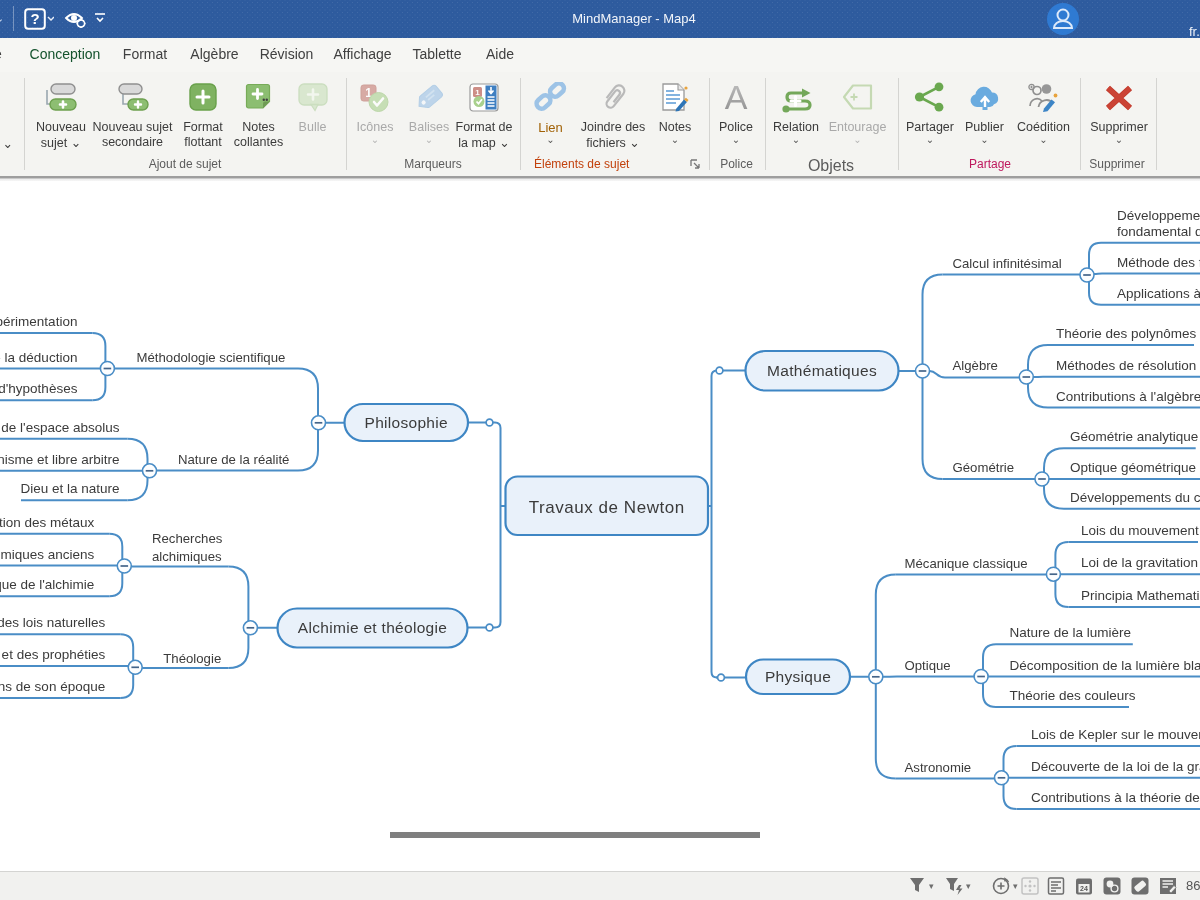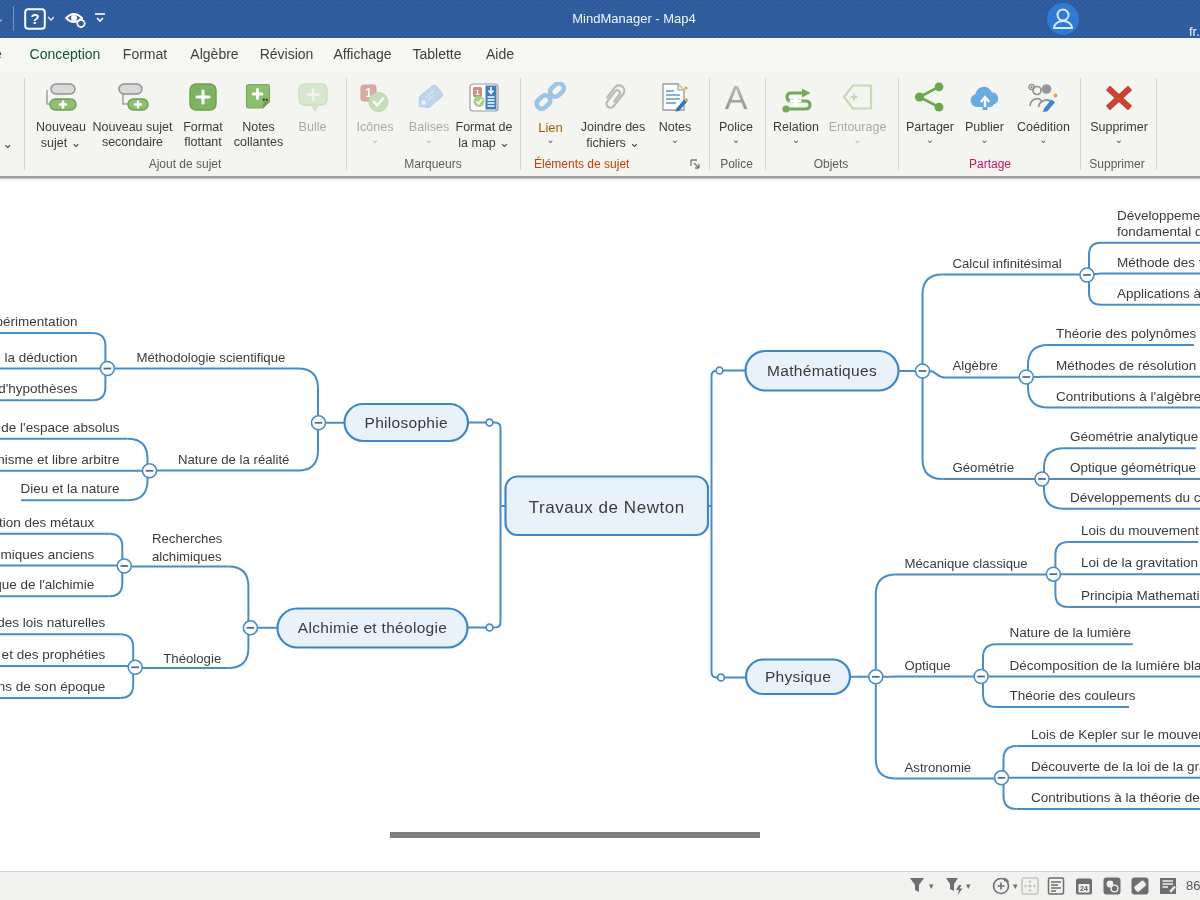--- a/index.html
+++ b/index.html
@@ -223,21 +223,21 @@
       <div style="position:absolute;left:520px;top:6px;width:1px;height:92px;background:#d4d4d1"></div>
       <div style="position:absolute;left:708.5px;top:6px;width:1px;height:92px;background:#d4d4d1"></div>
       <div style="position:absolute;left:765px;top:6px;width:1px;height:92px;background:#d4d4d1"></div>
       <div style="position:absolute;left:897.5px;top:6px;width:1px;height:92px;background:#d4d4d1"></div>
       <div style="position:absolute;left:1080.3px;top:6px;width:1px;height:92px;background:#d4d4d1"></div>
       <div style="position:absolute;left:1155.8px;top:6px;width:1px;height:92px;background:#d4d4d1"></div>
       <div style="position:absolute;left:105px;top:85px;width:160px;text-align:center;font-size:12px;color:#5c5c5c">Ajout de sujet</div>
       <div style="position:absolute;left:353px;top:85px;width:160px;text-align:center;font-size:12px;color:#5c5c5c">Marqueurs</div>
       <div style="position:absolute;left:534px;top:85px;width:160px;font-size:12px;color:#c2410c">Éléments de sujet</div>
       <div style="position:absolute;left:656.5px;top:85px;width:160px;text-align:center;font-size:12px;color:#5c5c5c">Police</div>
-      <div style="position:absolute;left:751px;top:85px;width:160px;text-align:center;font-size:12px;color:#5c5c5c">Objets</div>
+      <div style="position:absolute;left:751px;top:85px;width:160px;text-align:center;font-size:16px;color:#5c5c5c">Objets</div>
       <div style="position:absolute;left:910px;top:85px;width:160px;text-align:center;font-size:12px;color:#be185d">Partage</div>
       <div style="position:absolute;left:1037px;top:85px;width:160px;text-align:center;font-size:12px;color:#5c5c5c">Supprimer</div>
       <svg style="position:absolute;left:689px;top:86px" width="12" height="12" viewBox="0 0 12 12">
         <path d="M 2,2 H 8 M 2,2 V 8" stroke="#777" stroke-width="1.3" fill="none"></path>
         <path d="M 5,5 L 10,10 M 10,10 V 6 M 10,10 H 6" stroke="#777" stroke-width="1.3" fill="none"></path>
       </svg>
       <div style="position:absolute;left:-8px;top:63.5px;font-size:12.5px;color:#3b3b3b">e ⌄</div>
     </div>
   <div id="ribbonedge"></div>
   <div id="canvas">

